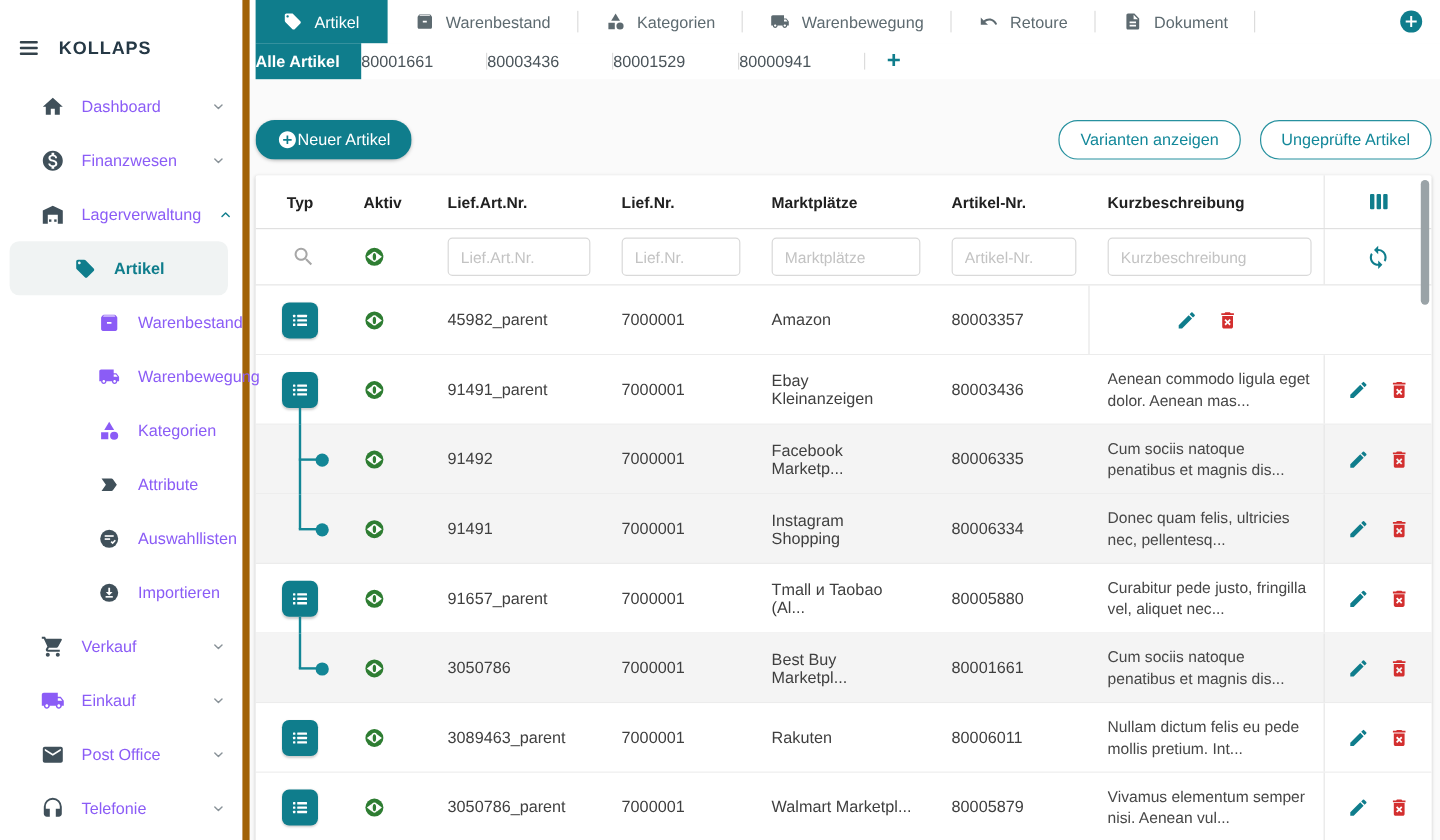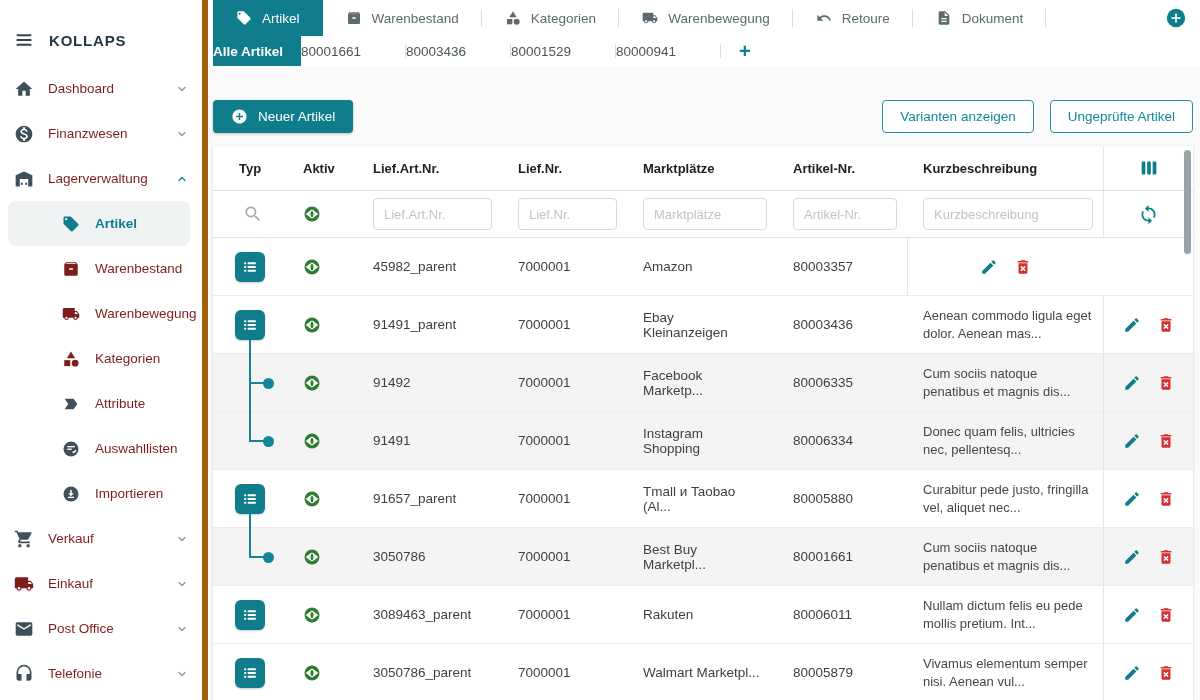--- a/index.html
+++ b/index.html
@@ -5,21 +5,21 @@
   * { box-sizing: border-box; margin: 0; padding: 0; }
   html,body { width:1200px; height:700px; overflow:hidden; }
   body { font-family:"Liberation Sans", sans-serif; background:#fafafa; color:#424242; }
 
   
   .sidebar { position:fixed; left:0; top:0; width:208px; height:700px; background:#fff;
              border-right:6px solid #a16207; z-index:5; }
   .brand { display:flex; align-items:center; gap:15px; padding:30px 14px 16px 14px; }
   .brand-name { font-size:15px; font-weight:bold; color:#253845; letter-spacing:.8px; }
   .nav-item { display:flex; align-items:center; gap:14px; height:45px; padding:0 14px;
-              font-size:13.5px; color:#7f1d1d; cursor:pointer; }
+              font-size:13.5px; color:#8b5cf6; cursor:pointer;margin-left:20px; }
   .nav-item .lbl { flex:0 1 auto; }
   .nav-item .chev { margin-left:auto; width:12px; height:12px; }
   .nav-item.sub { padding-left:62px; gap:15px; }
   .nav-item.sub .ic { width:18px; height:18px; }
   .nav-item.active { background:#f0f3f3; border-radius:8px; margin:0 12px 0 8px;
                      padding-left:54px; color:#0c8a9b; font-weight:bold; }
   .ic { width:20px; height:20px; display:inline-block; flex:none; }
   .ic svg { width:100%; height:100%; display:block; }
 
   
@@ -40,22 +40,22 @@
           font-size:13.5px; color:#4a545a; cursor:pointer; position:relative; }
   .tab2:not(.active)::after { content:""; position:absolute; right:0; top:8px; height:14px;
           width:1px; background:#dcdcdc; }
   .tab2.active { background:#0f7d8c; color:#fff; font-weight:bold; min-width:88px; }
   .tab2-add { display:flex; align-items:center; padding:0 18px; color:#0f7d8c; font-size:20px;
           font-weight:bold; cursor:pointer; }
 
   .content { margin:0 7px 0 13px; }
   .toolbar { display:flex; justify-content:space-between; align-items:center; margin-top:34px; }
   .tb-left, .tb-right { display:flex; gap:16px; }
-  .btn { display:flex; align-items:center; gap:10px; height:33px; padding:0 17px;
-         border-radius:4px; font-size:13.5px; cursor:pointer; border:1px solid transparent;
+  .btn { display:flex; align-items:center; height:33px; padding:0 17px;
+         border-radius:16px; font-size:13.5px; cursor:pointer; border:1px solid transparent;
          background:#fff; font-family:inherit; }
   .btn .ic { width:17px; height:17px; }
   .btn-primary { background:#0f7d8c; color:#fff; box-shadow:0 1px 3px rgba(0,0,0,.25); }
   .btn-outline { border-color:#0f7d8c; color:#0f7d8c; }
   .btn-outline2 { border-color:#27919f; color:#13889a; }
 
   
   .card { position:relative; margin-top:13px; background:#fff; border-radius:2px;
           box-shadow:0 1px 3px rgba(0,0,0,.18); height:556px; overflow:hidden; }
   .grid { display:grid; grid-template-columns:74px 70px 145px 125px 150px 130px 1fr 90px; }

